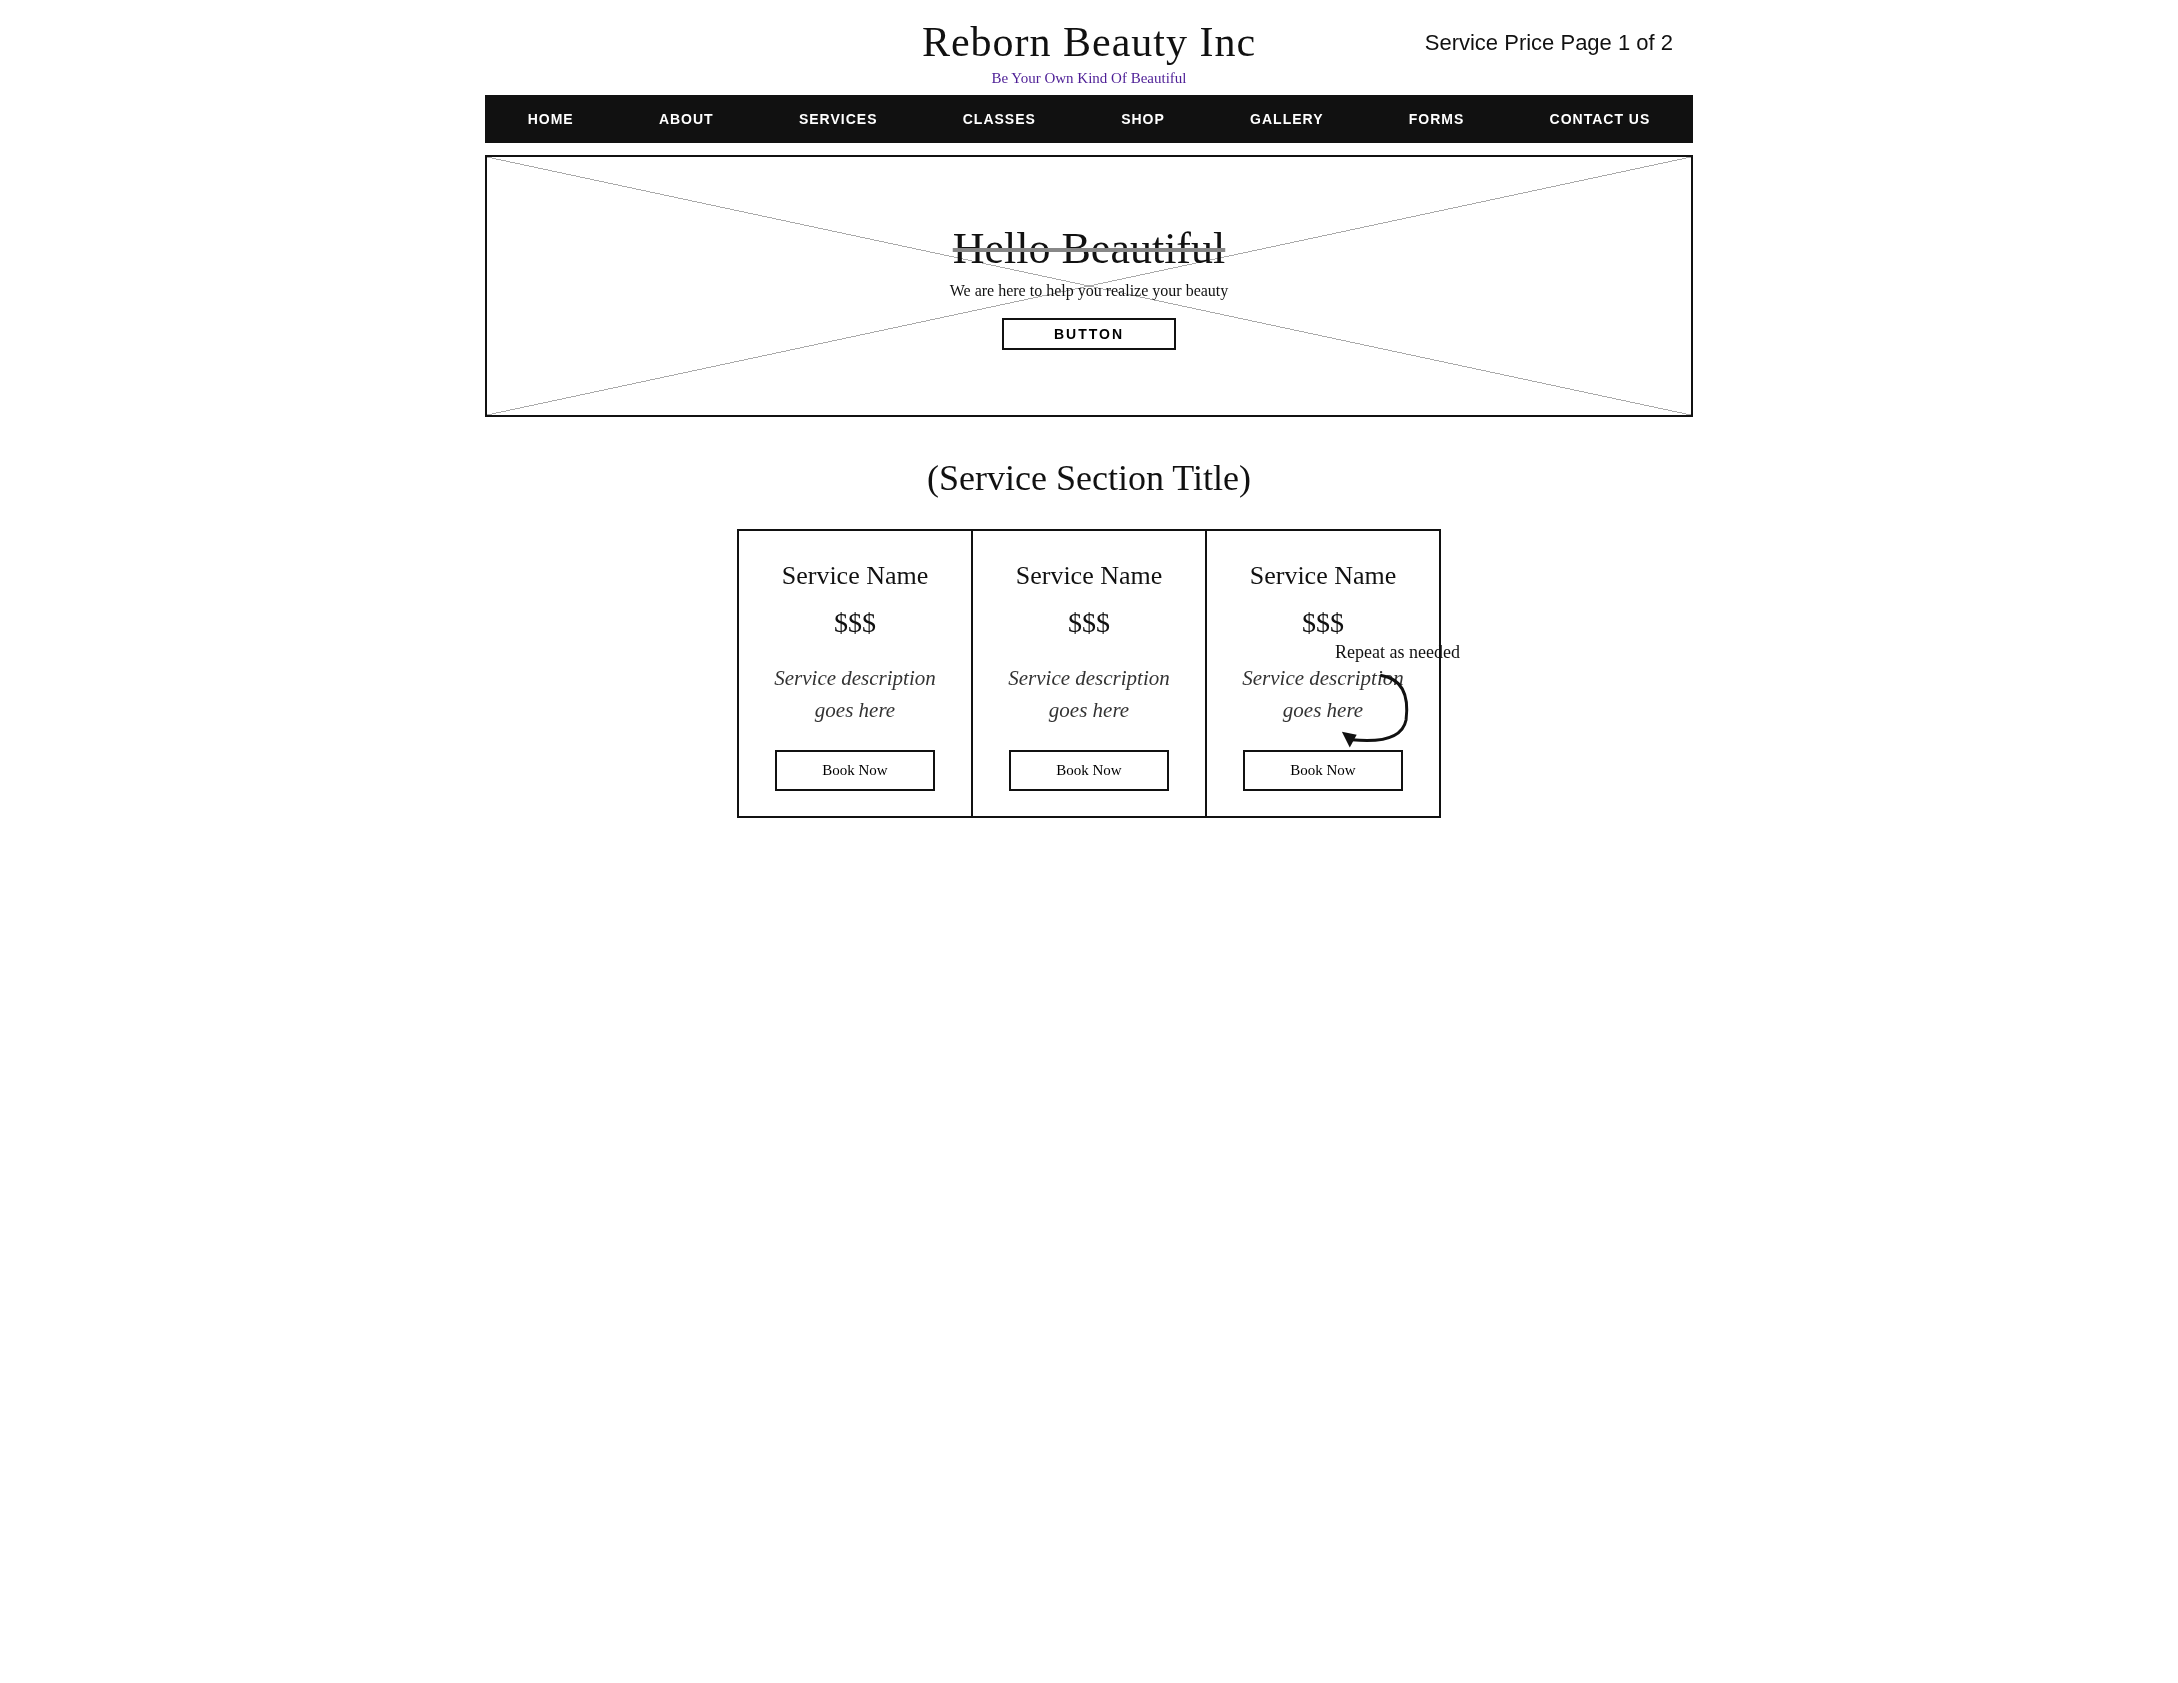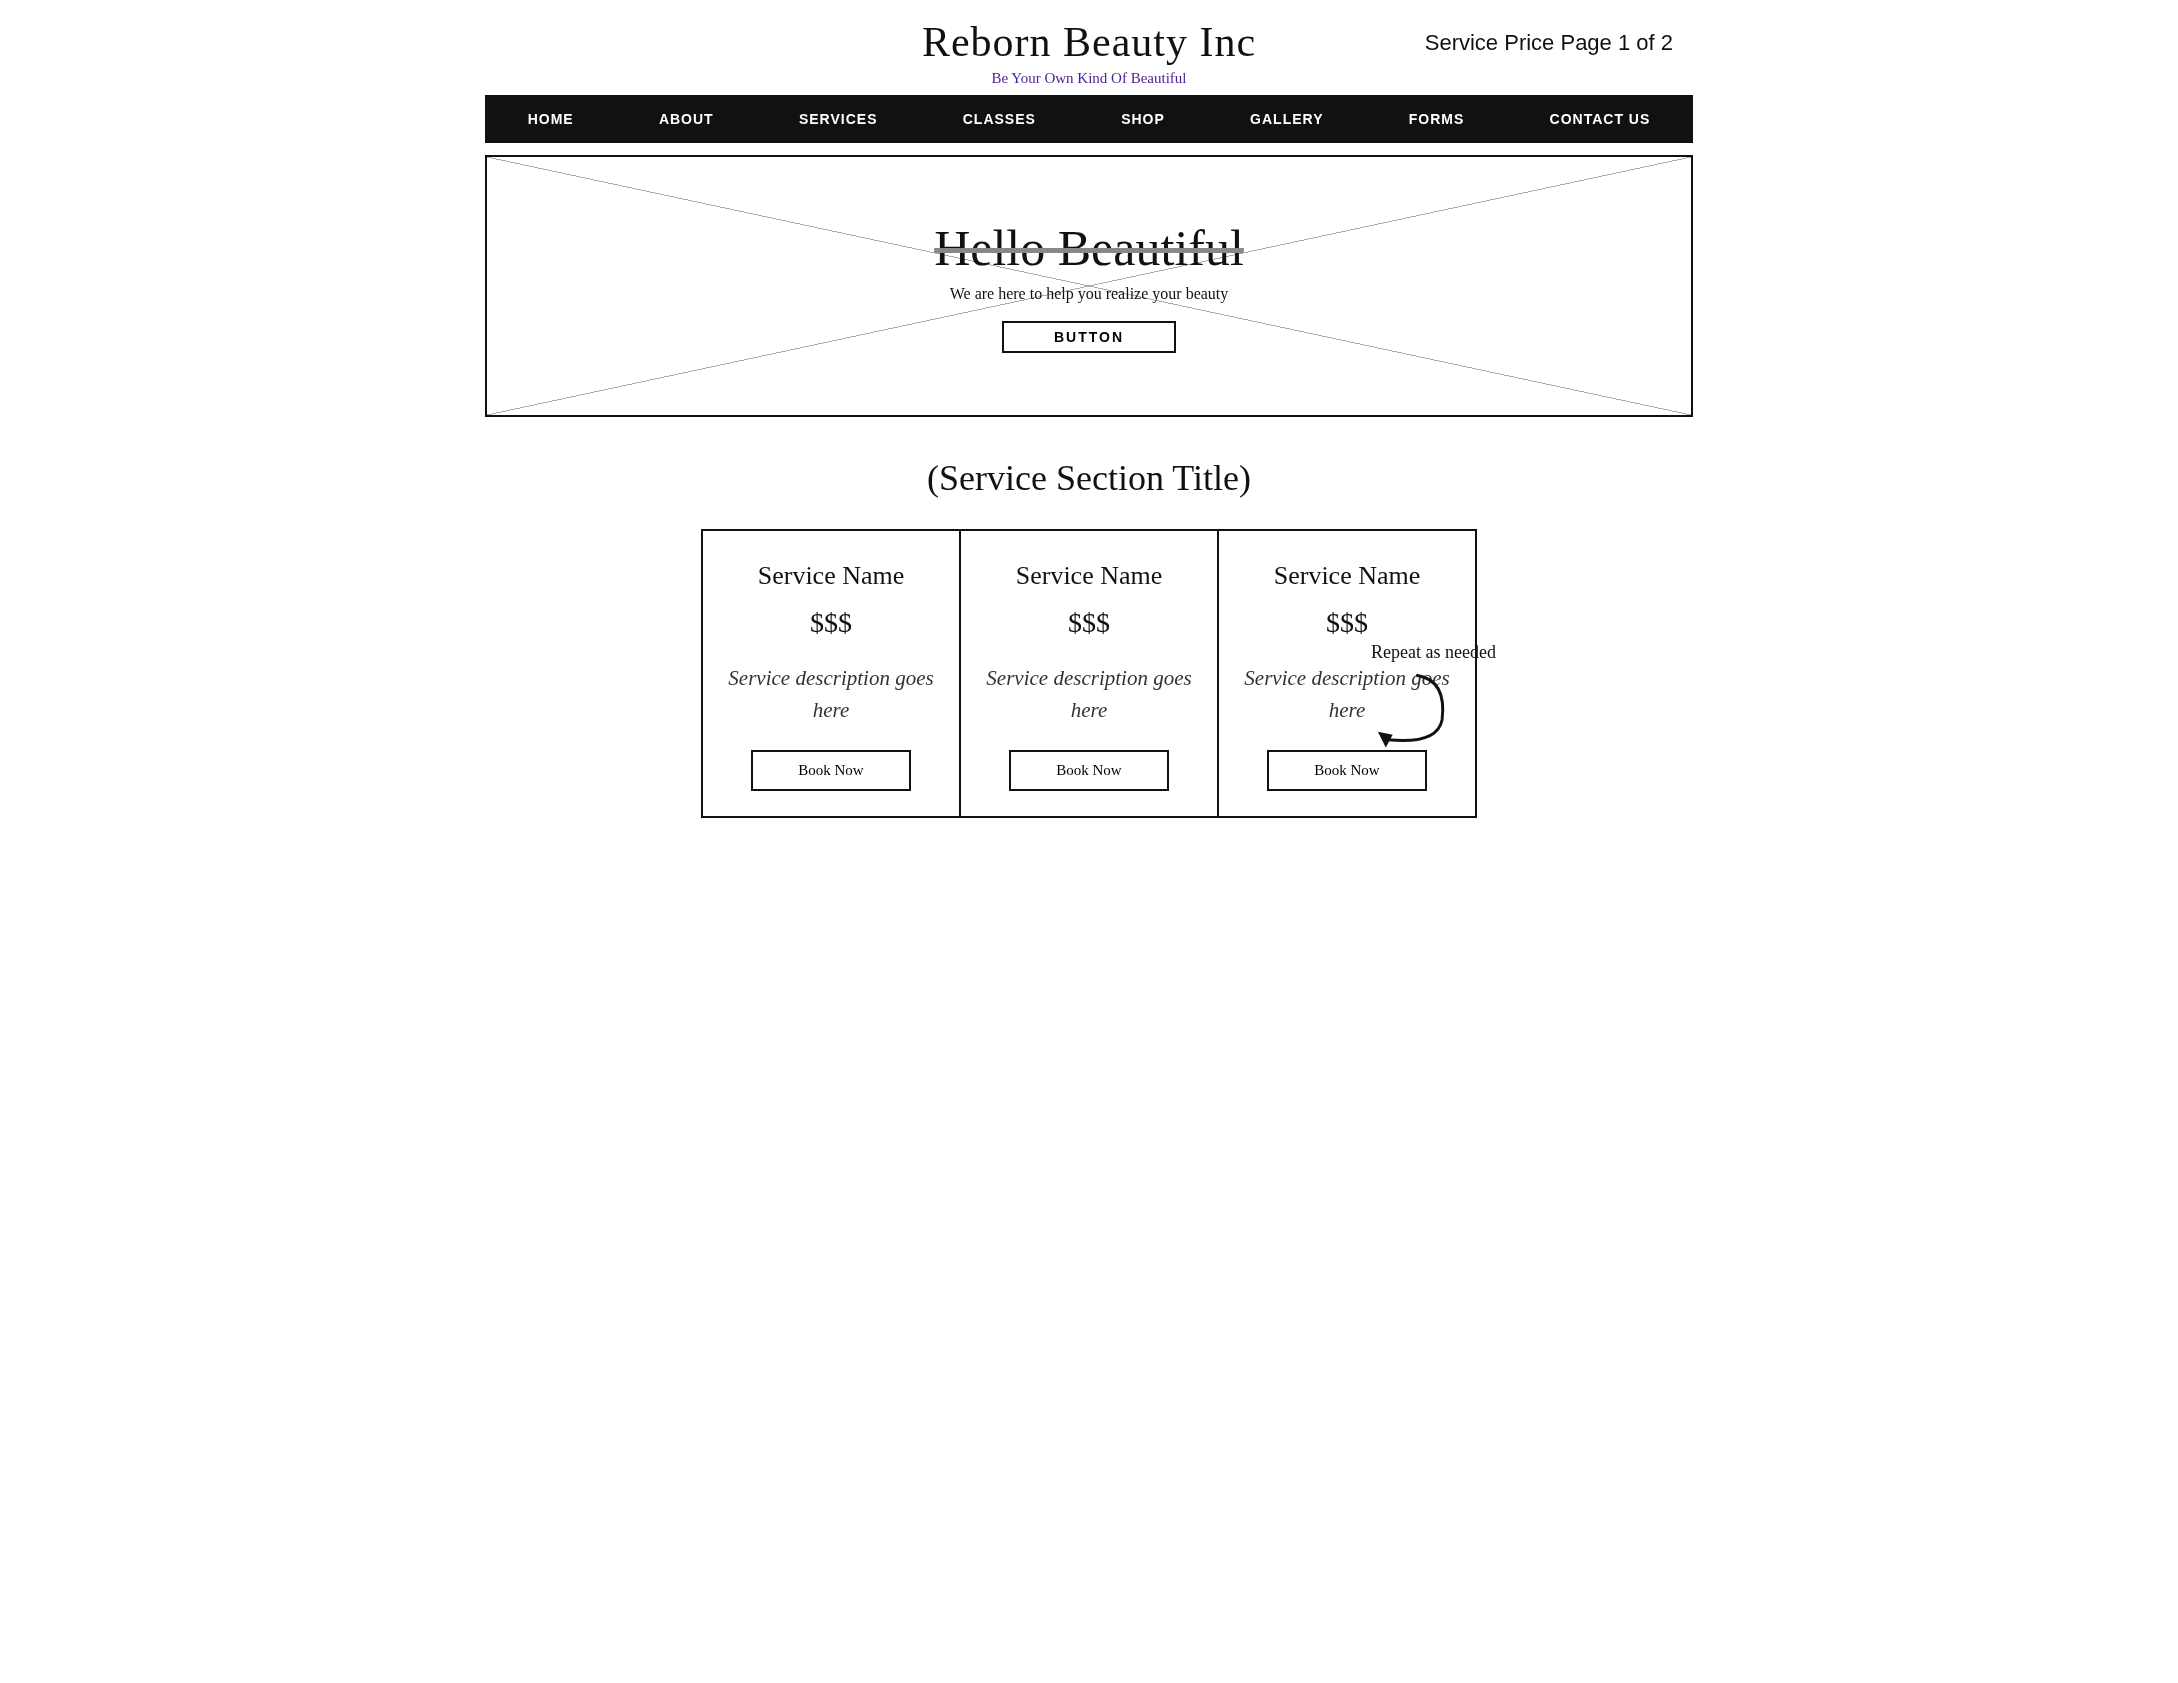--- a/index.html
+++ b/index.html
@@ -75,21 +75,21 @@
       content: '';
       position: absolute;
       top: 0; left: 0;
       width: 100%; height: 100%;
       background:
         linear-gradient(to bottom right, transparent calc(50% - 0.5px), #aaa calc(50% - 0.5px), #aaa calc(50% + 0.5px), transparent calc(50% + 0.5px)),
         linear-gradient(to bottom left, transparent calc(50% - 0.5px), #aaa calc(50% - 0.5px), #aaa calc(50% + 0.5px), transparent calc(50% + 0.5px));
       pointer-events: none;
     }
     .hero-title {
-      font-size: 50px;
+      font-size: 44px;
       font-weight: 400;
       position: relative;
       z-index: 1;
       text-decoration: line-through;
       text-decoration-color: #888;
     }
     .hero-subtitle {
       font-size: 16px;
       margin-top: 8px;
       position: relative;
@@ -120,21 +120,21 @@
       margin-bottom: 30px;
     }
     .services-grid {
       display: flex;
       justify-content: center;
       gap: 0;
       position: relative;
     }
     .service-card {
       border: 2px solid #111;
-      width: 260px;
+      width: 236px;
       padding: 30px 20px 25px;
       text-align: center;
       margin: 0 -1px;
     }
     .service-name {
       font-size: 26px;
       font-weight: 400;
       margin-bottom: 16px;
     }
     .service-price {

